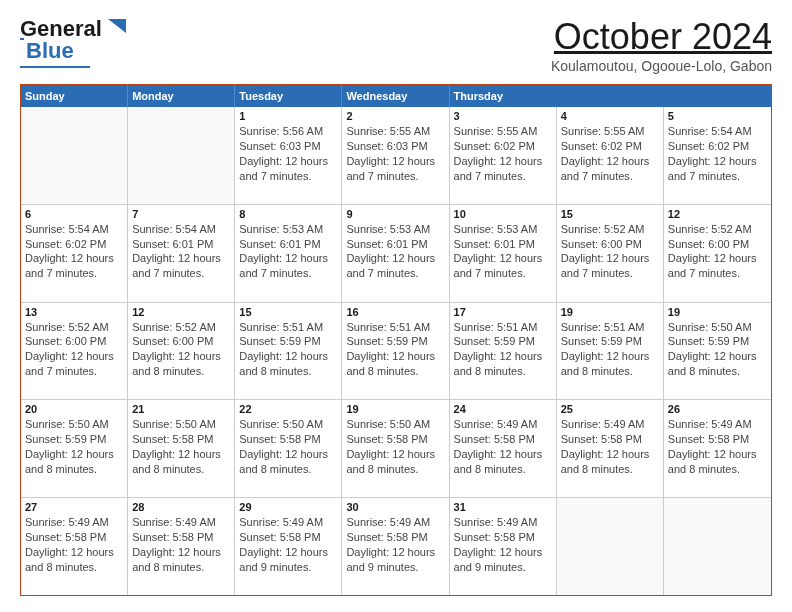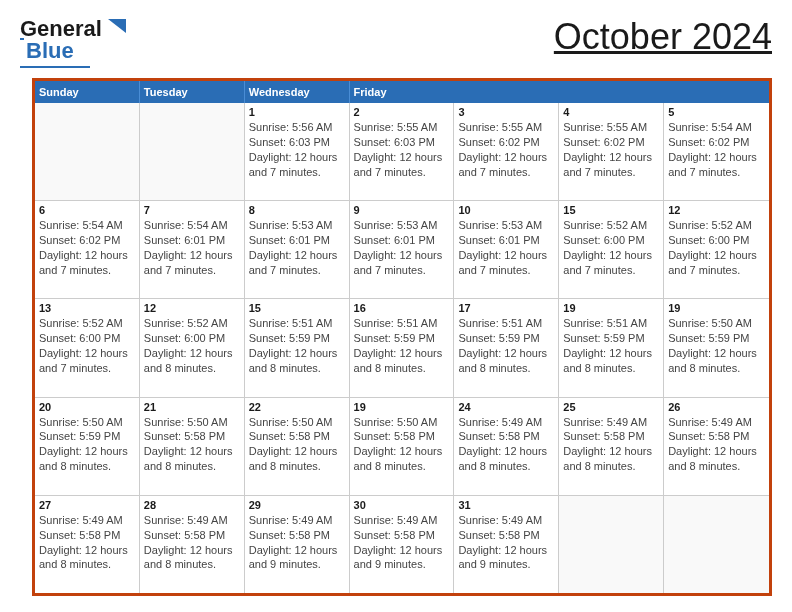--- a/index.html
+++ b/index.html
@@ -94,26 +94,25 @@
       color: #1a1a1a;
       display: block;
       margin-bottom: 2px;
     }
     .cal-cell .cell-text {
       font-size: 11px;
       color: #444;
       line-height: 1.35;
     }
     .outer-border {
-      border: 3px solid #c2410c;
+      border: 1px solid #c2410c;
       flex: 1;
       display: flex;
       flex-direction: column;
       overflow: hidden;
-      margin-left: 12px;
     }
   </style>
 </head>
 <body>
 
 <div class="page">
   <div class="header">
     <div class="logo">
       <div style="display:flex; align-items:center;">
         <span style="font-size:22px; font-weight:bold; color:#1a1a1a; font-family:Arial;">
@@ -124,30 +123,32 @@
         </svg>
       </div>
       <div style="display:flex; align-items:flex-start; margin-top:-4px;">
         <div style="width:4px; height:2px; background:#2a6db5;"></div>
         <span style="font-size:22px; font-weight:bold; color:#2a6db5; font-family:Arial; margin-left:2px;">Blue</span>
       </div>
       <div class="logo-line"></div>
     </div>
     <div class="header-right">
       <div class="month-title">October 2024</div>
+      <div class="location">Koulamoutou, Ogooue-Lolo, Gabon</div>
     </div>
   </div>
 
   <div class="calendar">
     <div class="outer-border">
       <div class="cal-header">
         <div class="cal-header-cell">Sunday</div>
+        <div class="cal-header-cell">Monday</div>
         <div class="cal-header-cell">Tuesday</div>
         <div class="cal-header-cell">Wednesday</div>
-        <div class="cal-header-cell">Friday</div>
+        <div class="cal-header-cell">Thursday</div>
       </div>
       <div class="cal-body" id="cal-body">
       <div class="cal-row">
             <div class="cal-cell empty"></div>
             <div class="cal-cell empty"></div>
             <div class="cal-cell">
               <span class="day-num">1</span>
               <div class="cell-text" style="white-space: pre-line;">Sunrise: 5:56 AM
 Sunset: 6:03 PM
 Daylight: 12 hours and 7 minutes.</div>

